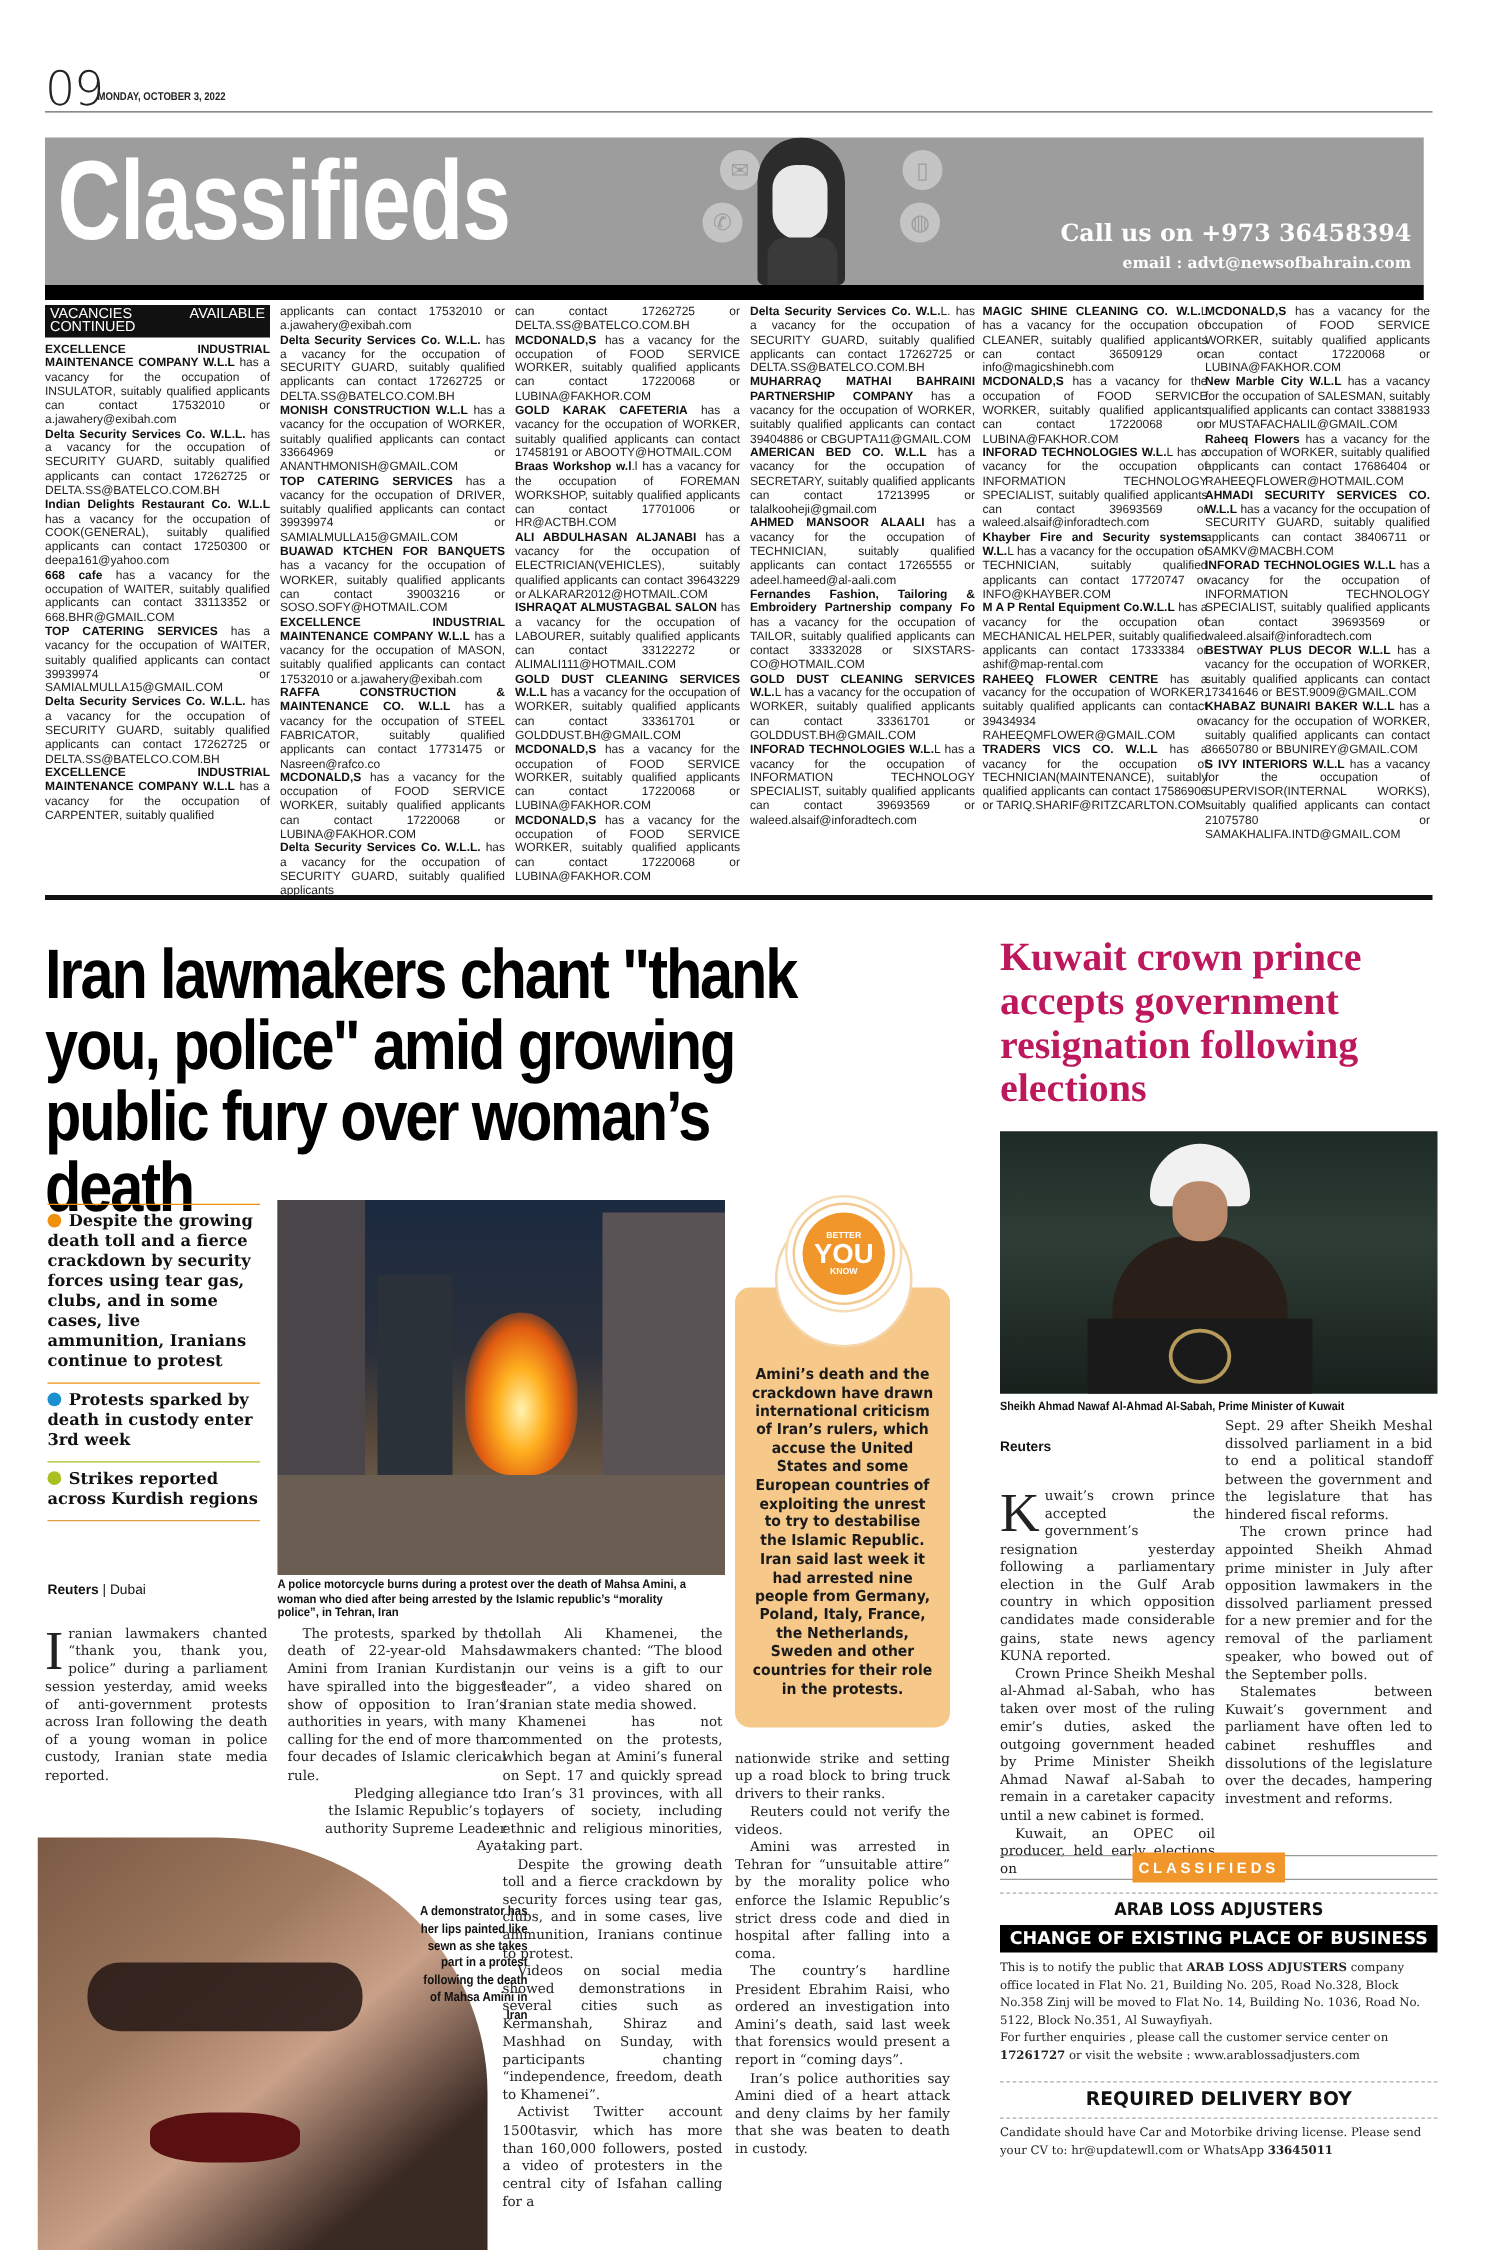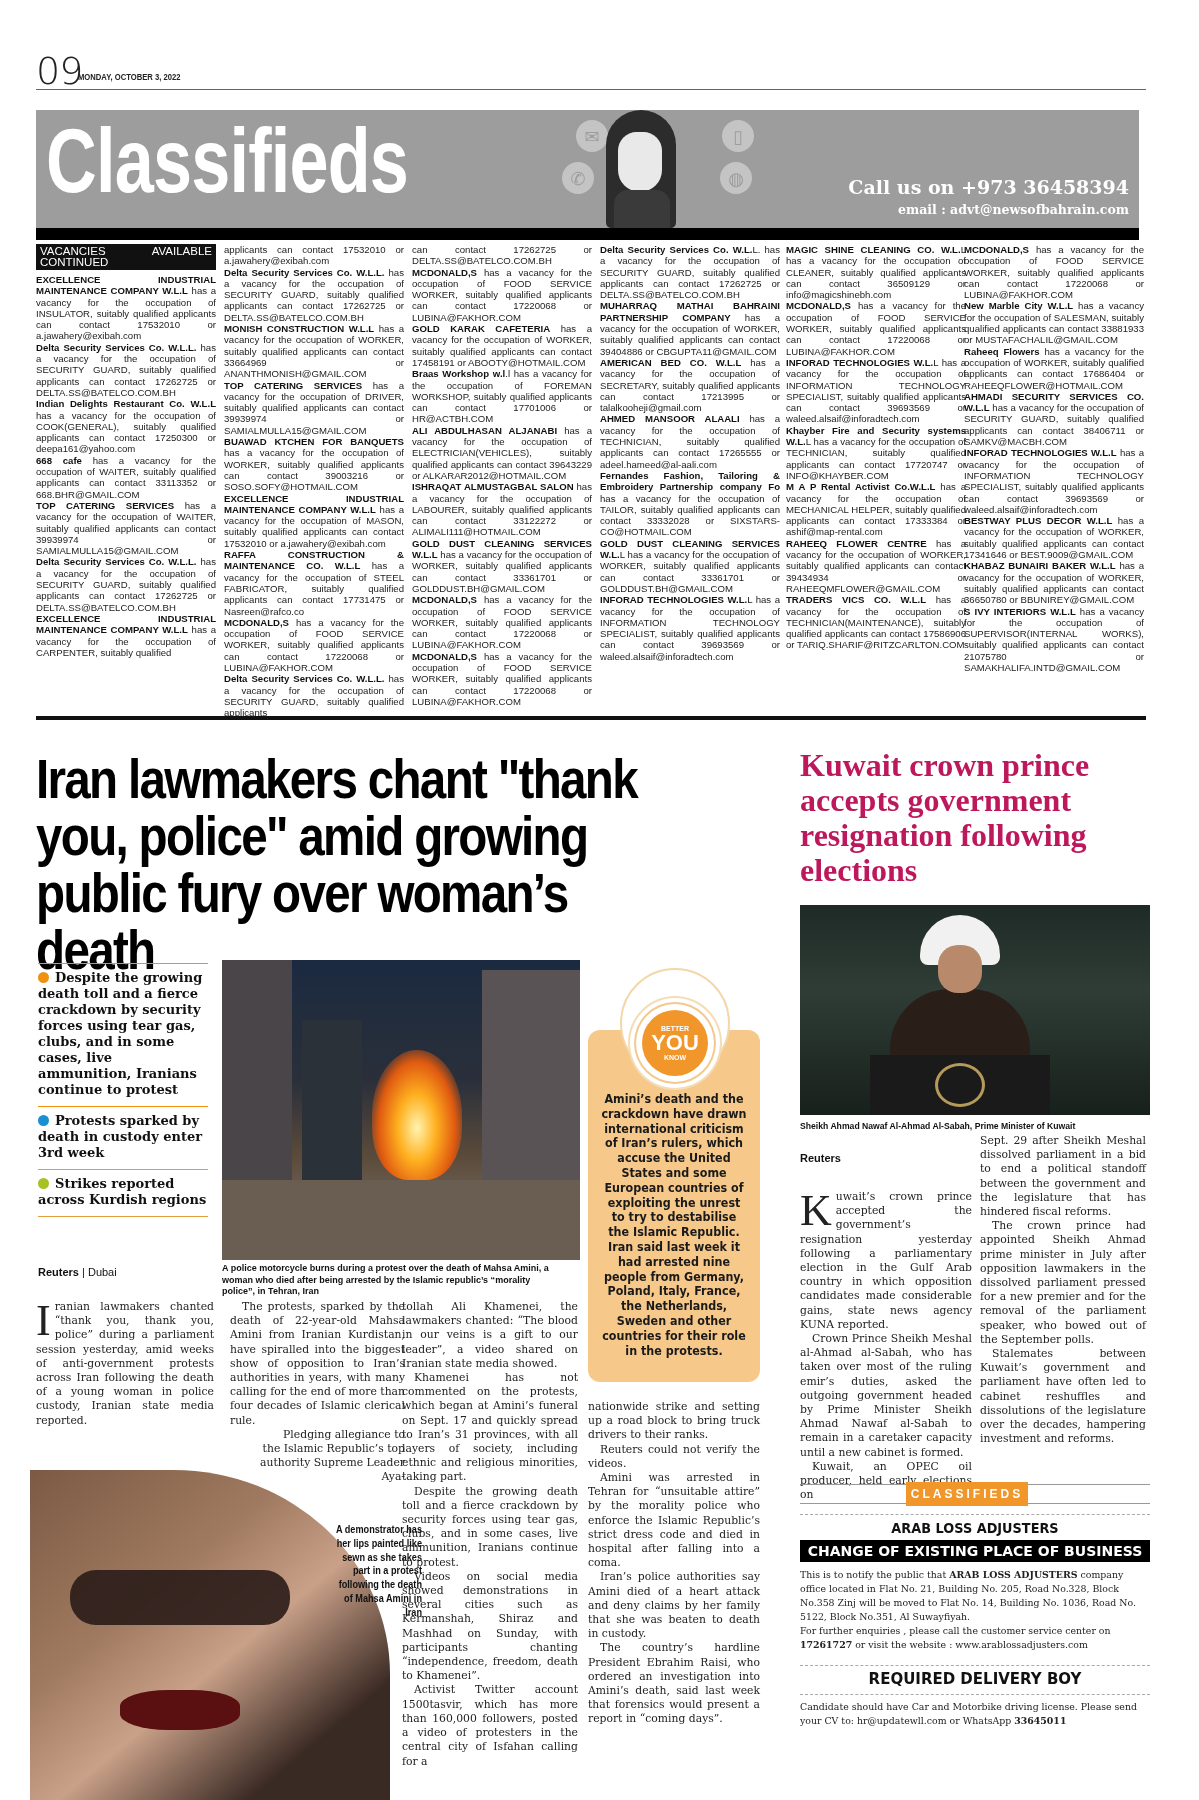--- a/index.html
+++ b/index.html
@@ -36,21 +36,21 @@
 .cap1{left:222px;top:1262px;width:360px;font-family:"Liberation Sans",sans-serif;font-weight:bold;font-size:9.8px;line-height:11.5px;transform:scaleX(.92);transform-origin:left}
 .body{font-family:"DejaVu Serif",serif;font-size:10.8px;line-height:14.2px;text-align:justify;color:#222}
 .body p{text-indent:12px}
 .dropcap{float:left;font-size:44px;line-height:38px;margin:2px 4px 0 0;font-family:"Liberation Serif",serif}
 .photo2{left:30px;top:1440px;width:400px;height:360px;overflow:hidden}
 .face{position:absolute;left:0;top:30px;width:360px;height:340px;border-radius:0 60% 0 0;background:linear-gradient(140deg,#7b5a44 0%,#a07a60 35%,#c9a088 55%,#3a2a24 80%)}
 .glasses{position:absolute;left:40px;top:130px;width:220px;height:55px;background:#2a1c18;border-radius:26px;opacity:.9}
 .lips{position:absolute;left:90px;top:250px;width:120px;height:40px;background:#5a1010;border-radius:40%}
 .cap2{left:324px;top:1523px;width:98px;font-family:"Liberation Sans",sans-serif;font-weight:bold;font-size:10.4px;line-height:13.8px;text-align:right;transform:scaleX(.88);transform-origin:right}
 .box{left:588px;top:1030px;width:172px;height:352px;background:#f6c88a;border-radius:12px}
-.badge{left:620px;top:968px;width:110px;height:110px;border-radius:50%;background:#fff;border:2px solid #f4d6a8;display:flex;align-items:flex-end;justify-content:center}
+.badge{left:620px;top:968px;width:110px;height:110px;border-radius:50%;background:#fff;border:2px solid #f4d6a8;display:flex;align-items:flex-start;justify-content:center}
 .badge-in{width:66px;height:66px;border-radius:50%;background:#f0962a;box-shadow:0 0 0 6px #fff,0 0 0 8px #f3c98f,0 0 0 12px #fff,0 0 0 14px #f6dcb5;color:#fff;text-align:center;font-family:"Liberation Sans",sans-serif;font-weight:bold;display:flex;flex-direction:column;justify-content:center;line-height:1}
 .badge-in .s{font-size:7px}
 .badge-in .b{font-size:22px}
 .box-text{left:594px;top:1092px;width:160px;text-align:center;font-family:"DejaVu Sans",sans-serif;font-weight:bold;font-size:12px;line-height:14.8px;color:#1a1a1a;transform:scaleX(.93)}
 .photo3{left:800px;top:905px;width:350px;height:210px;background:linear-gradient(180deg,#1e2a26 0%,#2f3d36 40%,#18201c 100%);overflow:hidden}
 .kn-head{position:absolute;left:120px;top:10px;width:80px;height:50px;background:#f1f1f1;border-radius:40px 40px 8px 8px}
 .kn-face{position:absolute;left:138px;top:40px;width:44px;height:48px;background:#b8896a;border-radius:20px}
 .kn-robe{position:absolute;left:90px;top:84px;width:140px;height:80px;background:#2a1e18;border-radius:60px 60px 0 0}
 .kn-pod{position:absolute;left:70px;top:150px;width:180px;height:60px;background:#1a1a1a}
 .un{position:absolute;left:135px;top:158px;width:50px;height:44px;border-radius:50%;border:3px solid #b59a5a}
@@ -139,21 +139,21 @@
         <p><b>GOLD DUST CLEANING SERVICES W.L.</b><span>L has a vacancy for the occupation of WORKER, suitably qualified applicants can contact 33361701 or GOLDDUST.BH@GMAIL.COM</span></p>
         <p><b>INFORAD TECHNOLOGIES W.L.</b><span>L has a vacancy for the occupation of INFORMATION TECHNOLOGY SPECIALIST, suitably qualified applicants can contact 39693569 or waleed.alsaif@inforadtech.com</span></p>
       </div>
     </div>
   <div class="cls-col" style="left:750px">
       <div class="ad">
         <p><b>MAGIC SHINE CLEANING CO. W.L.</b><span>L has a vacancy for the occupation of CLEANER, suitably qualified applicants can contact 36509129 or info@magicshinebh.com</span></p>
         <p><b>MCDONALD,S</b><span> has a vacancy for the occupation of FOOD SERVICE WORKER, suitably qualified applicants can contact 17220068 or LUBINA@FAKHOR.COM</span></p>
         <p><b>INFORAD TECHNOLOGIES W.L.</b><span>L has a vacancy for the occupation of INFORMATION TECHNOLOGY SPECIALIST, suitably qualified applicants can contact 39693569 or waleed.alsaif@inforadtech.com</span></p>
         <p><b>Khayber Fire and Security systems W.L.</b><span>L has a vacancy for the occupation of TECHNICIAN, suitably qualified applicants can contact 17720747 or INFO@KHAYBER.COM</span></p>
-        <p><b>M A P Rental Activist Co.W.L.L</b><span> has a vacancy for the occupation of MECHANICAL HELPER, suitably qualified applicants can contact 17333384 or ashif@map-rental.com</span></p>
+        <p><b>M A P Rental Equipment Co.W.L.L</b><span> has a vacancy for the occupation of MECHANICAL HELPER, suitably qualified applicants can contact 17333384 or ashif@map-rental.com</span></p>
         <p><b>RAHEEQ FLOWER CENTRE</b><span> has a vacancy for the occupation of WORKER, suitably qualified applicants can contact 39434934 or RAHEEQMFLOWER@GMAIL.COM</span></p>
         <p><b>TRADERS VICS CO. W.L.L</b><span> has a vacancy for the occupation of TECHNICIAN(MAINTENANCE), suitably qualified applicants can contact 17586906 or TARIQ.SHARIF@RITZCARLTON.COM</span></p>
       </div>
     </div>
   <div class="cls-col" style="left:928px">
       <div class="ad">
         <p><b>MCDONALD,S</b><span> has a vacancy for the occupation of FOOD SERVICE WORKER, suitably qualified applicants can contact 17220068 or LUBINA@FAKHOR.COM</span></p>
         <p><b>New Marble City W.L.L</b><span> has a vacancy for the occupation of SALESMAN, suitably qualified applicants can contact 33881933 or MUSTAFACHALIL@GMAIL.COM</span></p>
         <p><b>Raheeq Flowers</b><span> has a vacancy for the occupation of WORKER, suitably qualified applicants can contact 17686404 or RAHEEQFLOWER@HOTMAIL.COM</span></p>
         <p><b>AHMADI SECURITY SERVICES CO. W.L.L</b><span> has a vacancy for the occupation of SECURITY GUARD, suitably qualified applicants can contact 38406711 or SAMKV@MACBH.COM</span></p>
@@ -217,22 +217,22 @@
       <span class="b">YOU</span>
       <span class="s">KNOW</span>
     </div>
 </div>
 <div class="abs box-text">Amini’s death and the crackdown have drawn international criticism of Iran’s rulers, which accuse the United States and some European countries of exploiting the unrest to try to destabilise the Islamic Republic. Iran said last week it had arrested nine people from Germany, Poland, Italy, France, the Netherlands, Sweden and other countries for their role in the protests.</div>
 
 <div class="abs body" style="left:588px;top:1400px;width:172px">
   <p style="text-indent:0">nationwide strike and setting up a road block to bring truck drivers to their ranks.</p>
   <p>Reuters could not verify the videos.</p>
   <p>Amini was arrested in Tehran for “unsuitable attire” by the morality police who enforce the Islamic Republic’s strict dress code and died in hospital after falling into a coma.</p>
+  <p>The country’s hardline President Ebrahim Raisi, who ordered an investigation into Amini’s death, said last week that forensics would present a report in “coming days”.</p>
   <p>Iran’s police authorities say Amini died of a heart attack and deny claims by her family that she was beaten to death in custody.</p>
-  <p>The country’s hardline President Ebrahim Raisi, who ordered an investigation into Amini’s death, said last week that forensics would present a report in “coming days”.</p>
 </div>
 
 <h2 class="abs h2">Kuwait crown prince accepts government resignation following elections</h2>
 <div class="abs photo3">
   <div class="kn-robe"></div>
     <div class="kn-head"></div>
     <div class="kn-face"></div>
     <div class="kn-pod"></div>
     <div class="un"></div>
 </div>

